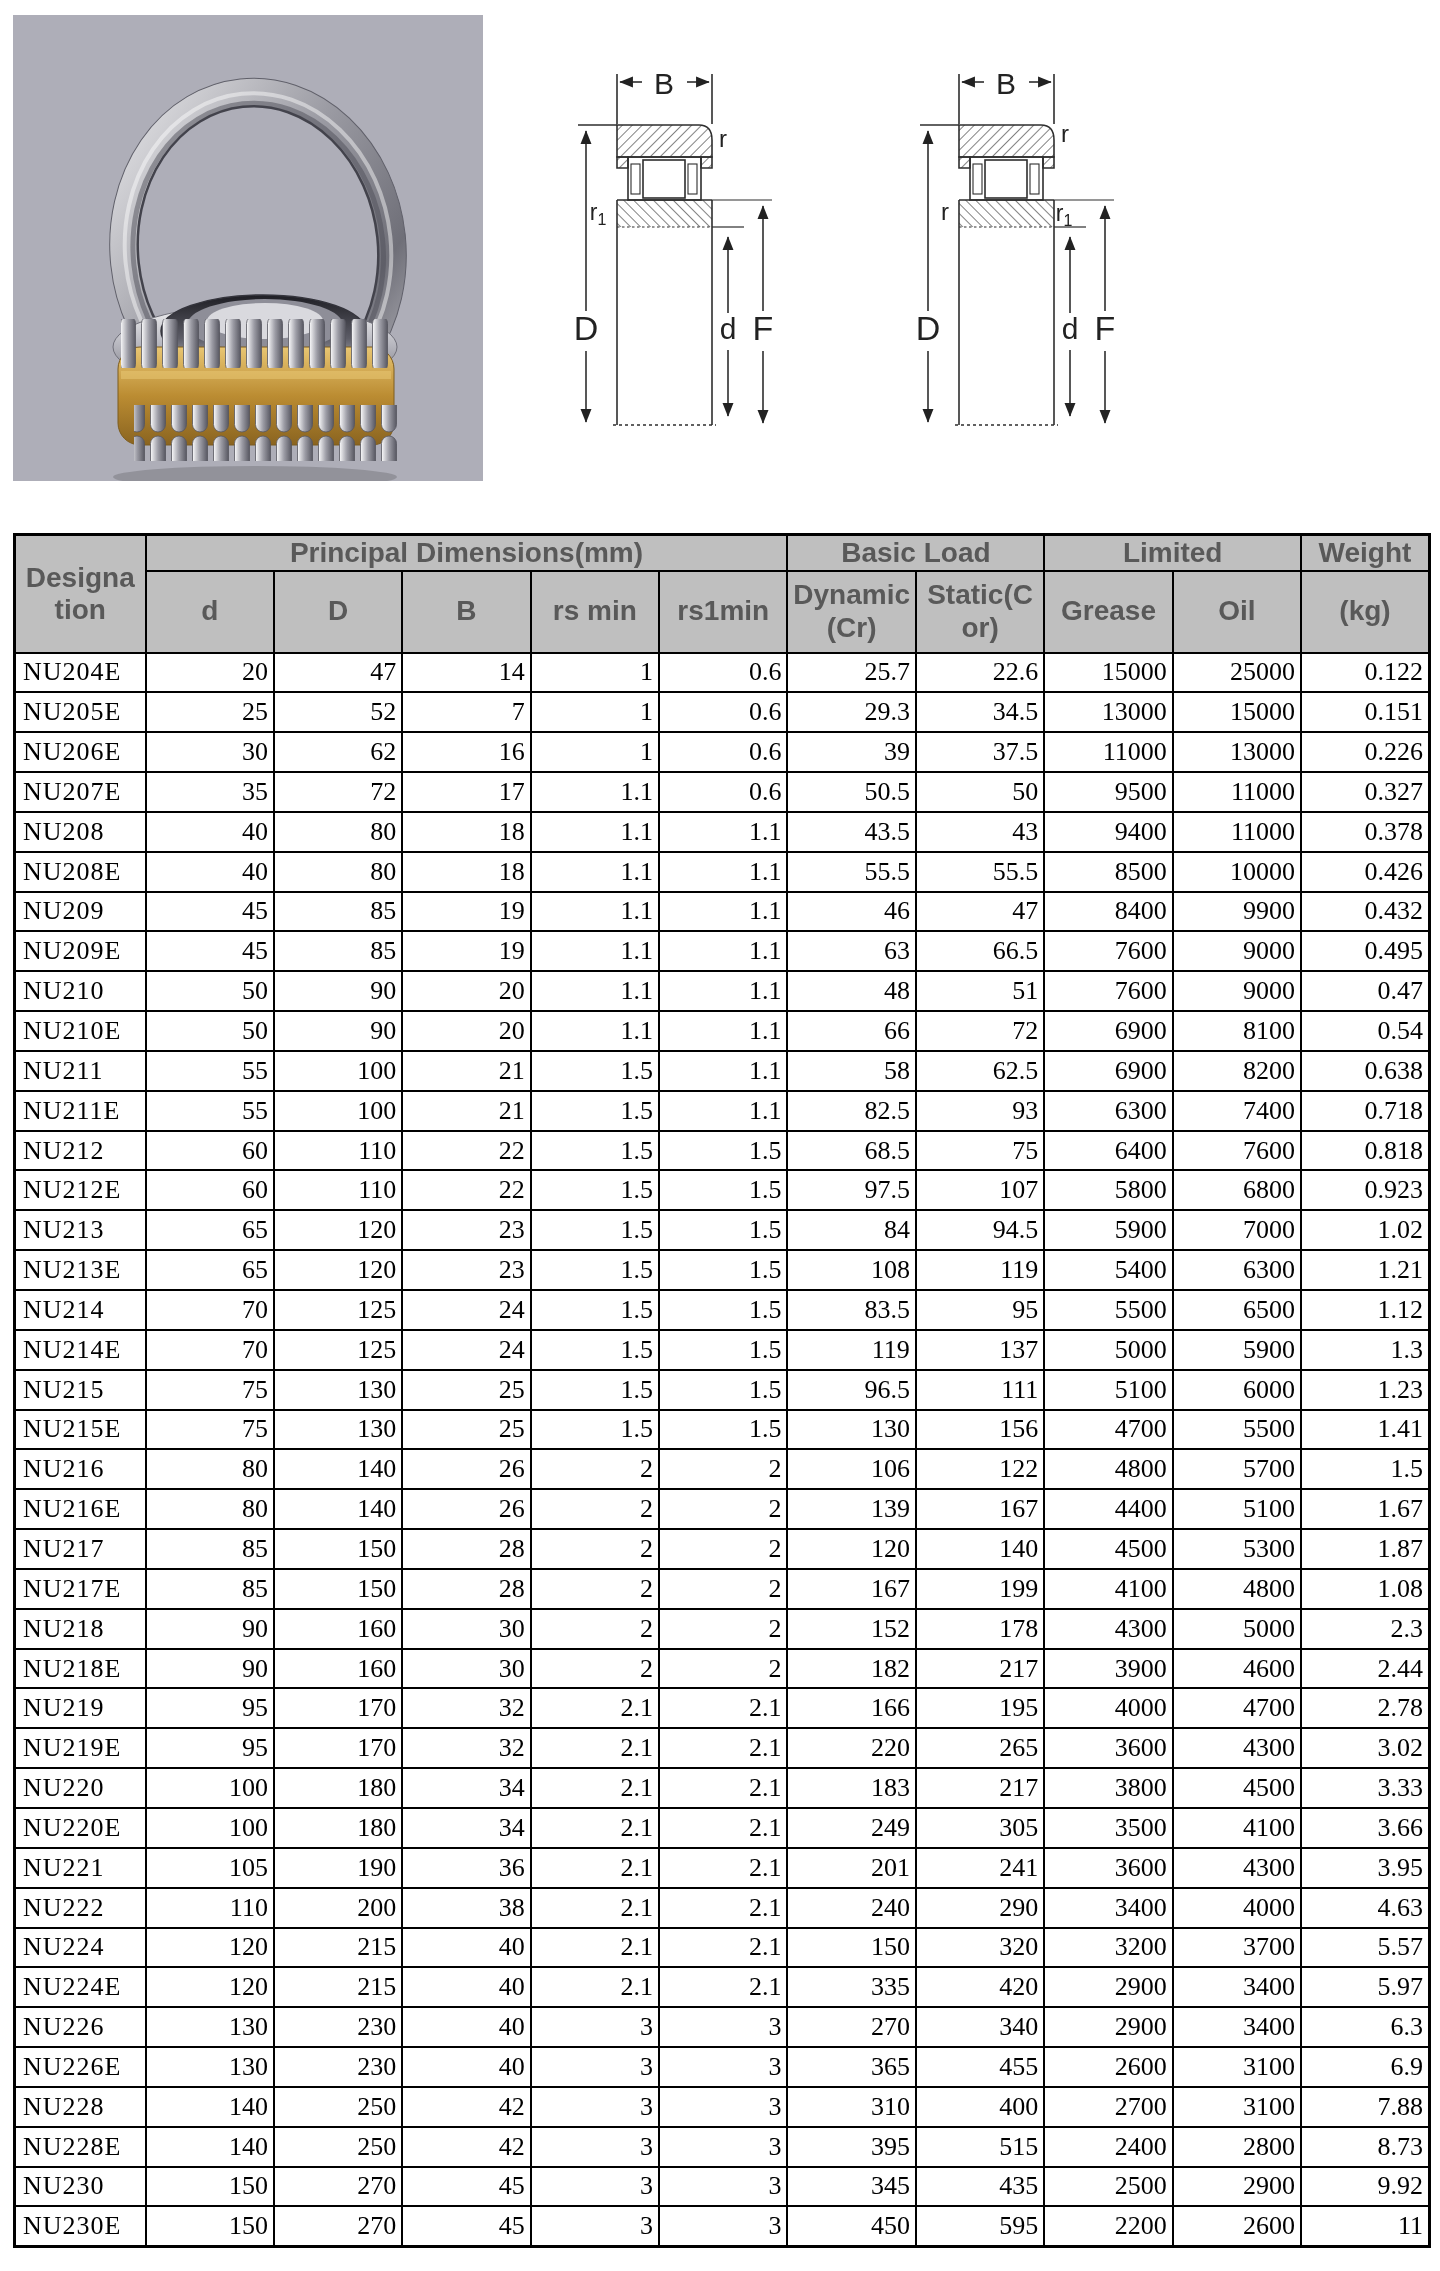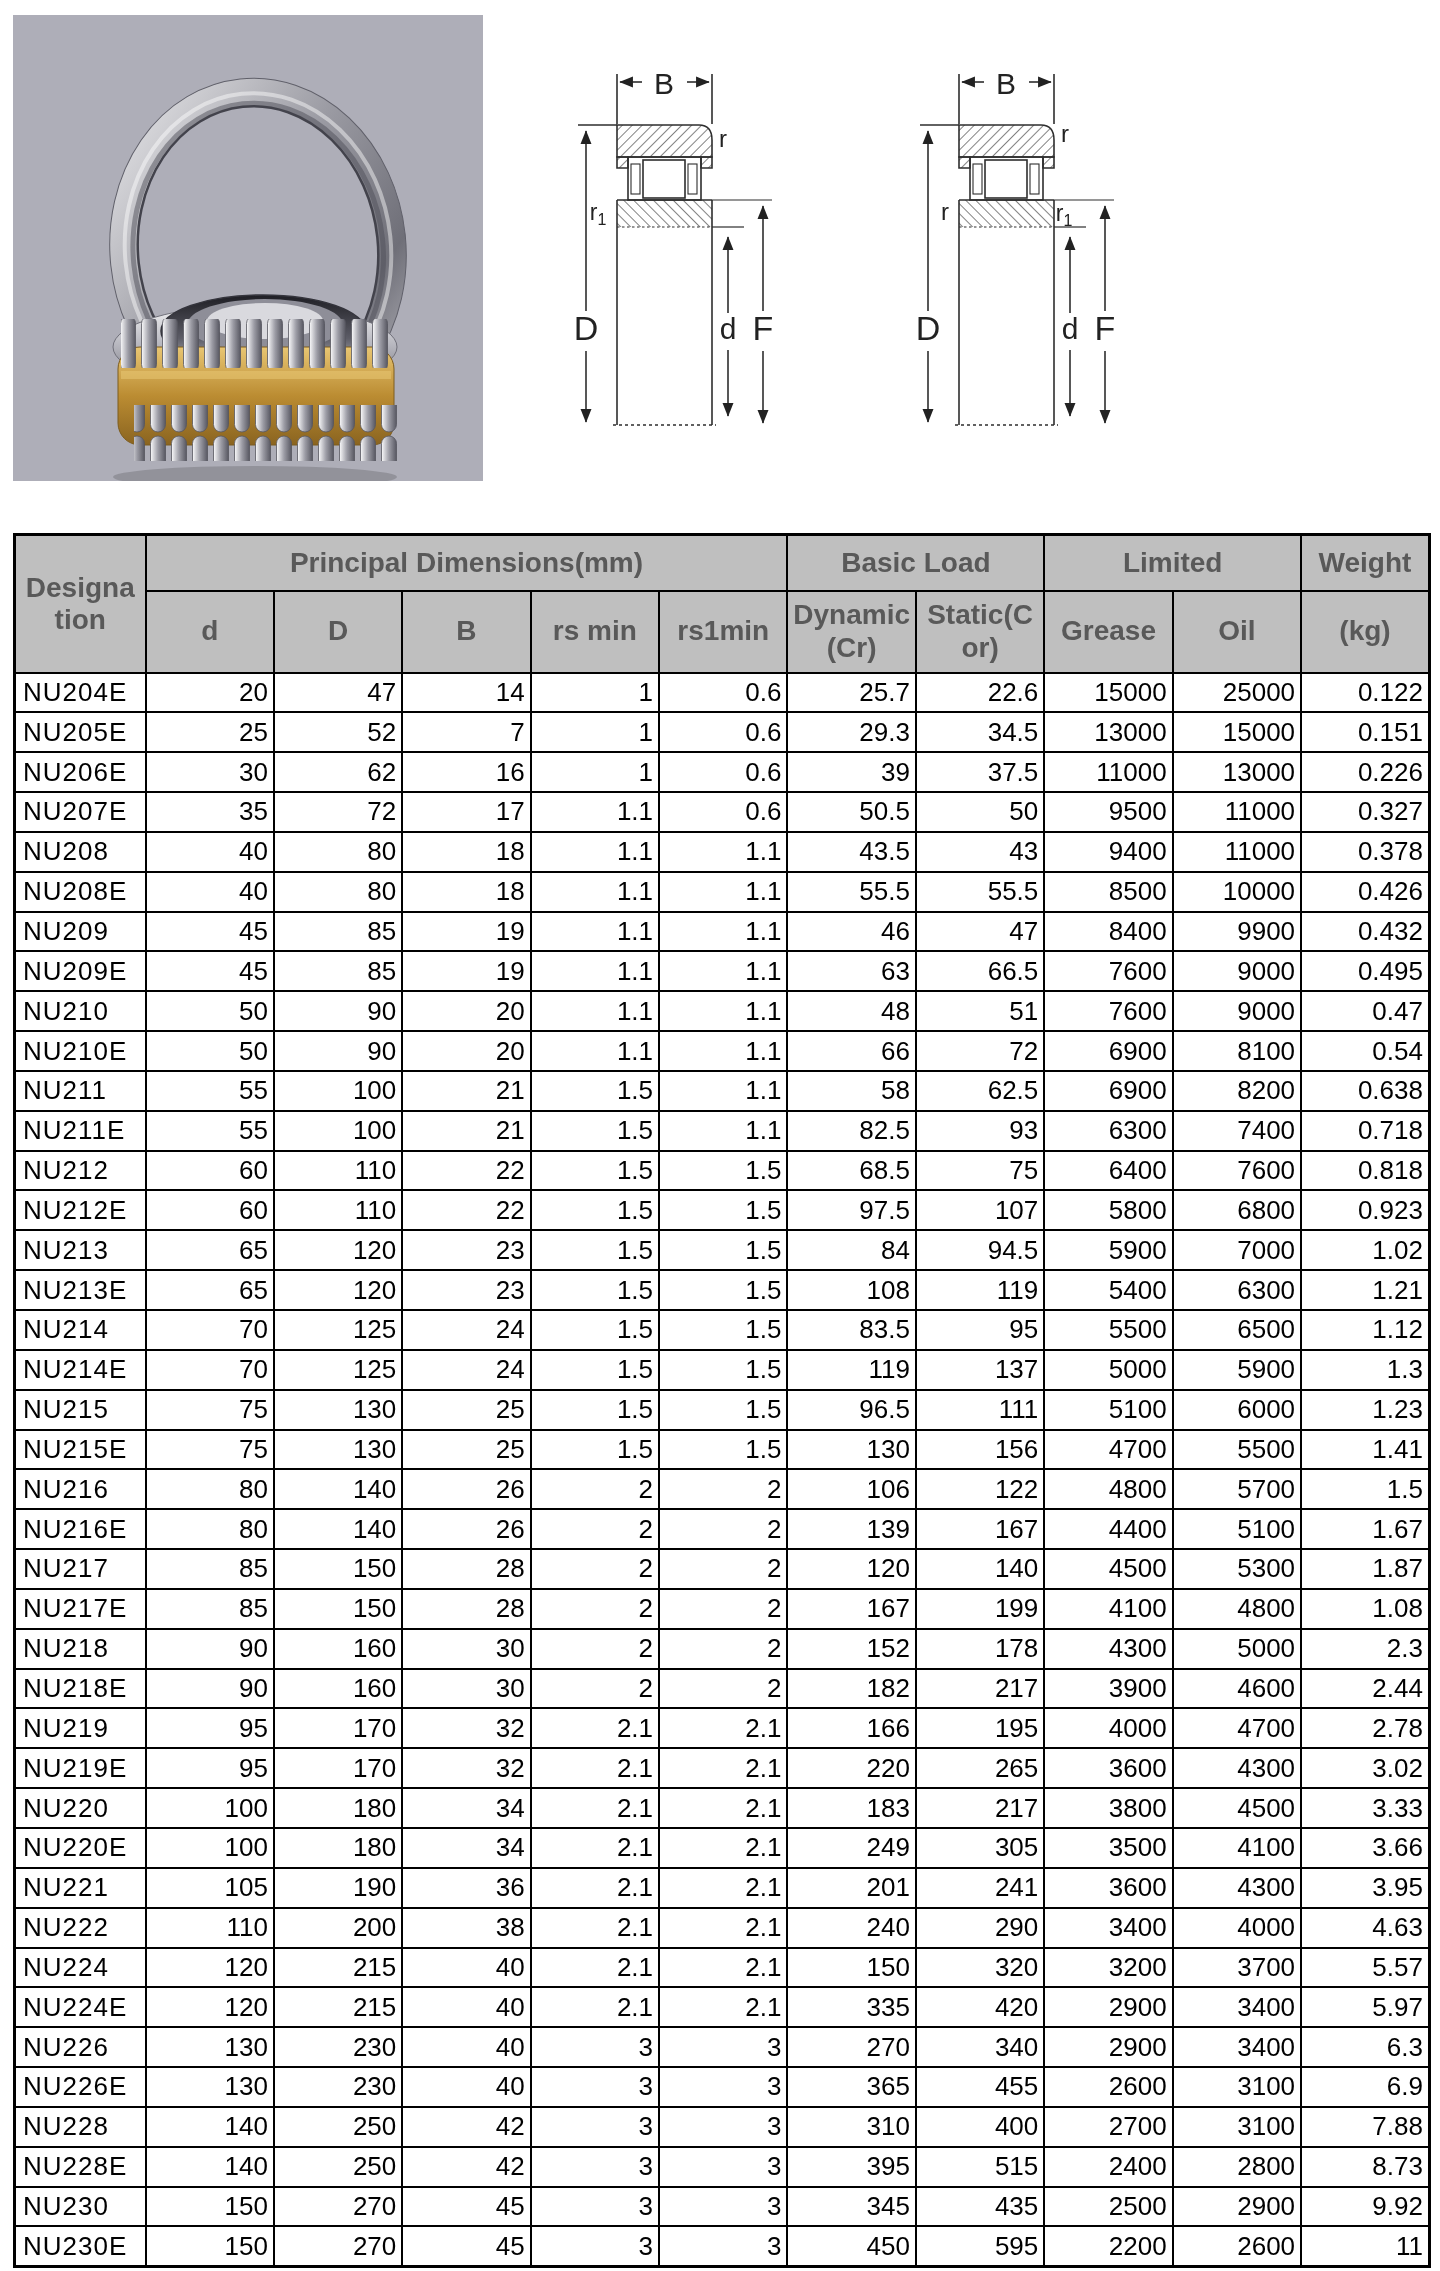--- a/index.html
+++ b/index.html
@@ -8,23 +8,23 @@
 
   .photo{position:absolute;left:13px;top:15px;}
   .diag1{position:absolute;left:570px;top:68px;}
   .diag2{position:absolute;left:912px;top:68px;}
 
   table.spec{position:absolute;left:13px;top:533px;width:1415px;
     border-collapse:collapse;table-layout:fixed;border:3px solid #000;}
   .spec th,.spec td{border:2px solid #000;overflow:hidden;}
   .spec th{background:#bfbfbf;color:#595959;font-weight:bold;font-size:28px;
     text-align:center;vertical-align:middle;white-space:pre-line;line-height:1.15;padding:0;}
-  .spec thead tr.gr{height:56px;}
+  .spec thead tr.gr{height:36px;}
   .spec thead tr.sr{height:82px;}
-  .spec tbody tr{height:39.85px;}
+  .spec tbody tr{height:39.85px;font-family:Liberation Serif, serif;}
   .spec td{font-size:26px;color:#000;text-align:right;padding:0 5px 0 0;
     white-space:nowrap;vertical-align:middle;background:#fff;}
   .spec td.c-des{text-align:left;padding:0 0 0 7px;letter-spacing:1px;}
 
   .dtext{fill:#222222;}
 </style>
 </head>
 <body>
 
 <div class="stage">

